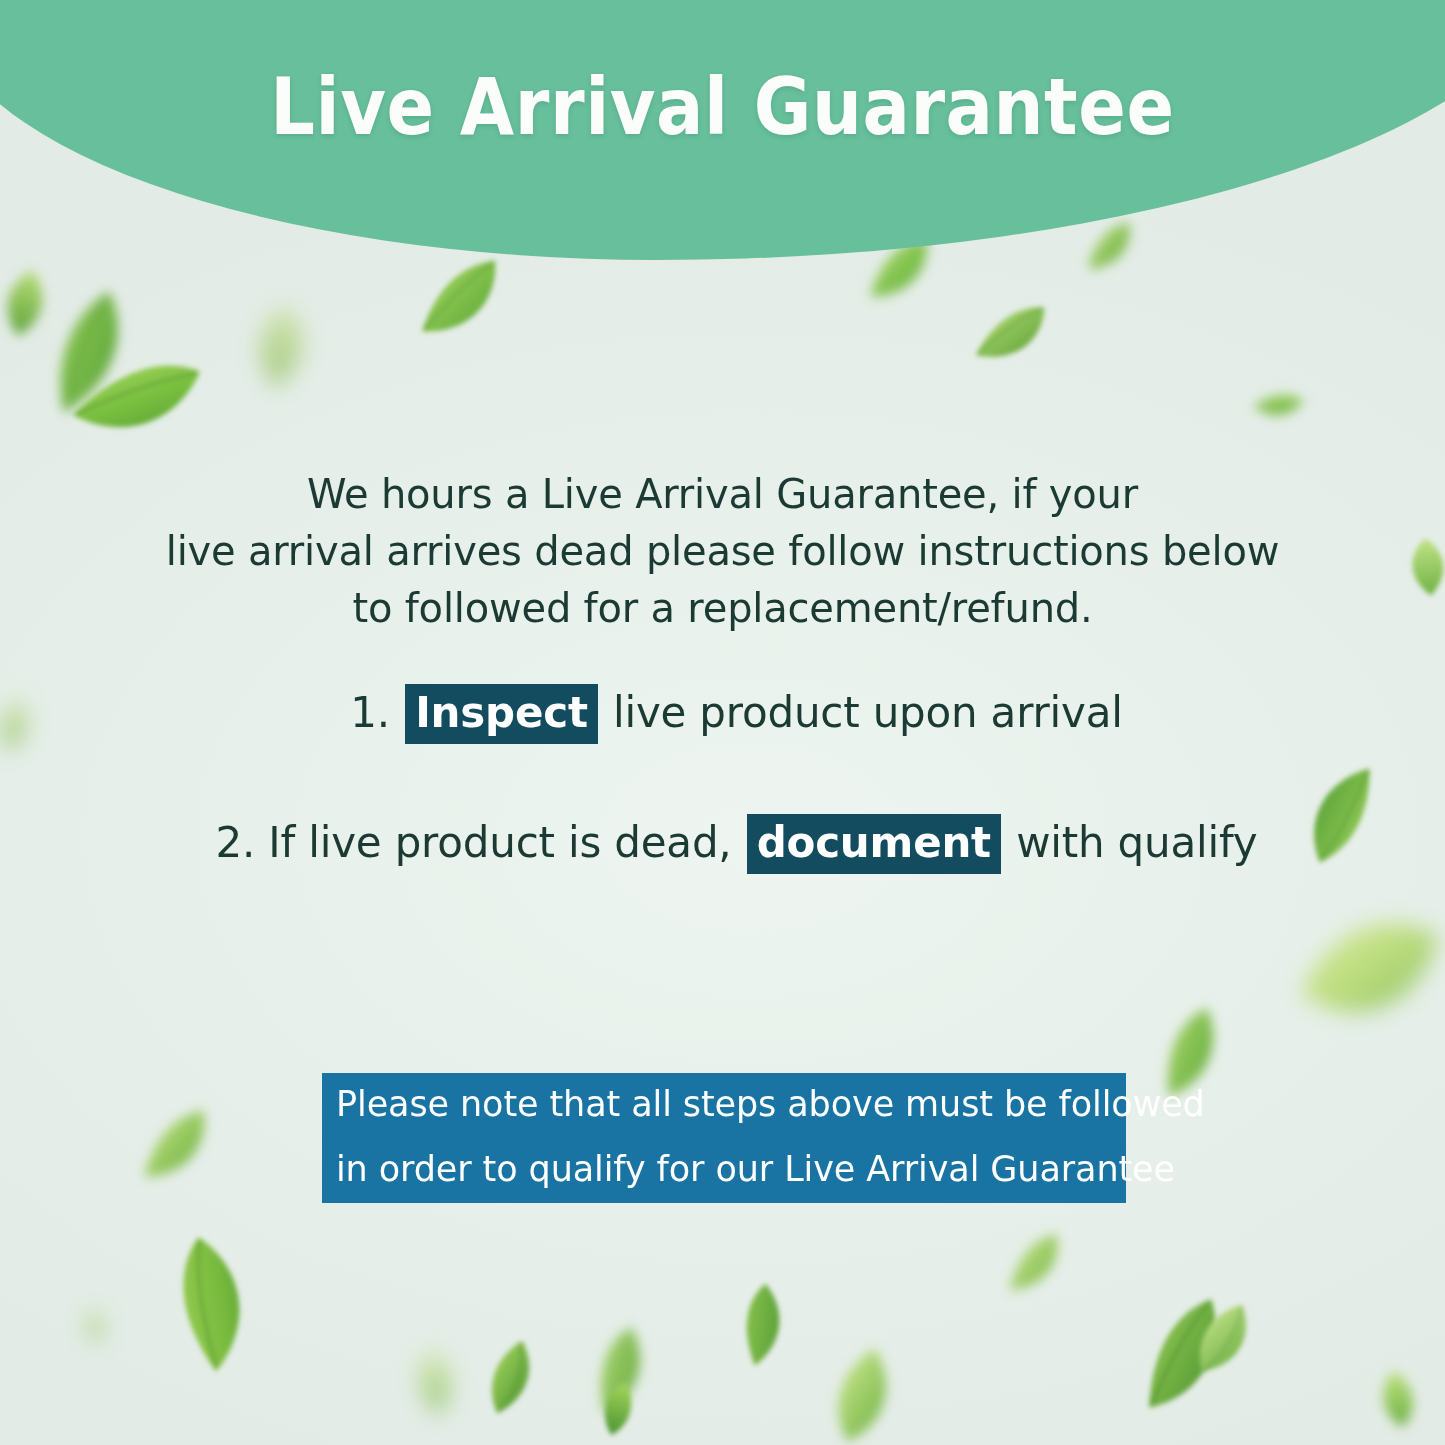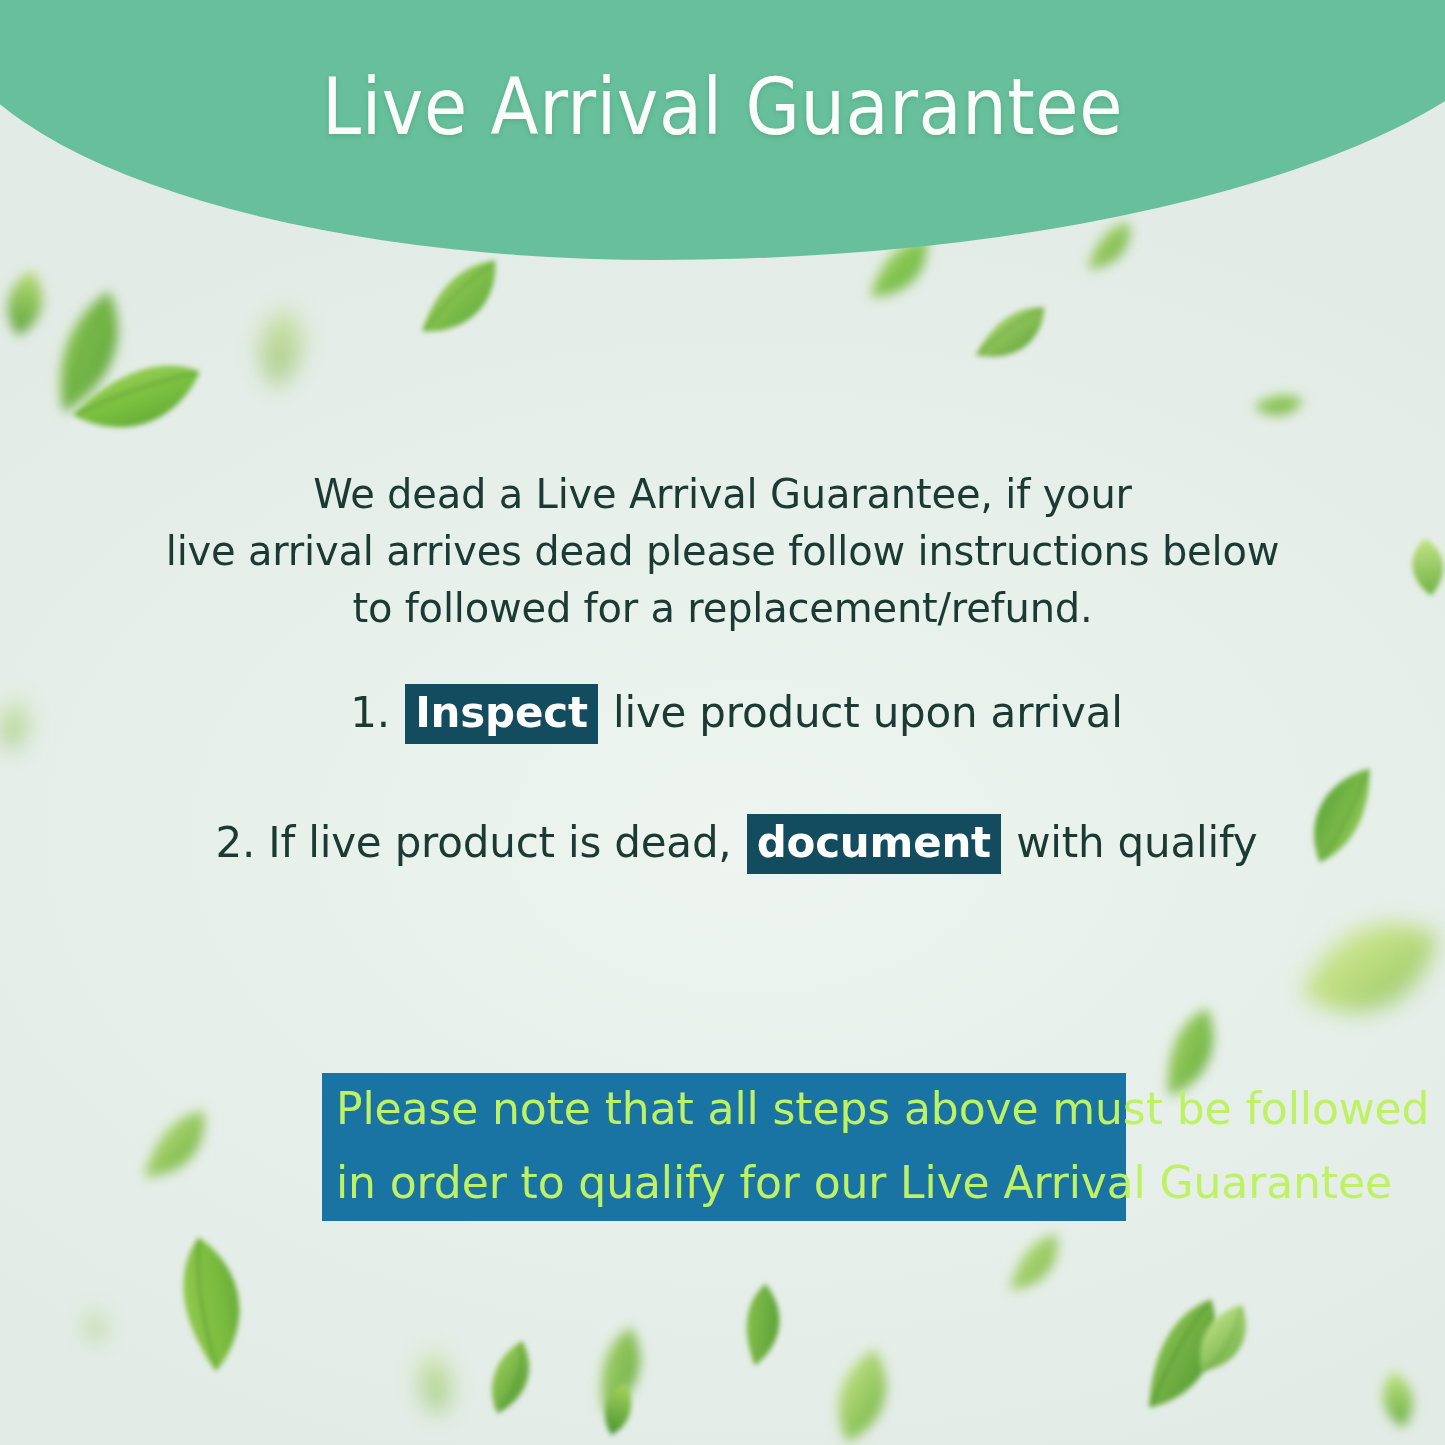--- a/index.html
+++ b/index.html
@@ -25,21 +25,21 @@
     background:#67bf9b;
     border-radius:0 0 58% 46% / 0 0 62% 52%;
     z-index:4;
   }
   .header-title{
     position:absolute;
     left:0; right:0; top:68px;
     text-align:center;
     color:#fbfdfb;
     font-size:78px;
-    font-weight:400;
+    font-weight:700;
     letter-spacing:0.6px;
     line-height:1;
     z-index:6;
     text-shadow:0 2px 5px rgba(30,90,70,.18);
     font-stretch:condensed;
   }
   
   .leaf{position:absolute;z-index:3;}
   .leaf svg{display:block;width:100%;height:100%;}
   .leaf.blur1{filter:blur(2.5px);}
@@ -86,22 +86,22 @@
     margin:0 2px;
   }
   .notes{
     position:absolute;
     left:322px; top:1073px;
     width:804px;
     z-index:7;
   }
   .note-line{
     background:#1a74a3;
-    color:#bef264;
-    font-size:44px;
+    color:#ffffff;
+    font-size:35px;
     font-weight:400;
     line-height:1;
     padding:14px 14px 16px 14px;
     letter-spacing:-0.1px;
     white-space:nowrap;
   }
   .note-line + .note-line{}
 </style>
 </head>
 <body>
@@ -440,21 +440,21 @@
           <linearGradient id="lg27" x1="0" y1="0" x2="1" y2="1">
             <stop offset="0" stop-color="#bfe07c"></stop>
             <stop offset="1" stop-color="#65ab3e"></stop>
           </linearGradient>
         </defs>
         <path d="M2 70 C26 32 58 8 98 14 C90 58 52 84 2 70 Z" fill="url(#lg27)"></path>
       </svg>
   </div>
 
   <div class="intro">
-    <div>We dead a Live Arrival Guarantee, if your</div>
+    <div>We hours a Live Arrival Guarantee, if your</div>
     <div>live arrival arrives dead please follow instructions below</div>
     <div>to followed for a replacement/refund.</div>
   </div>
 
   <div class="steps">
     <div class="step s1">
       <span>1.</span>
       <span class="hl">Inspect</span>
       <span>live product upon arrival</span>
     </div>

